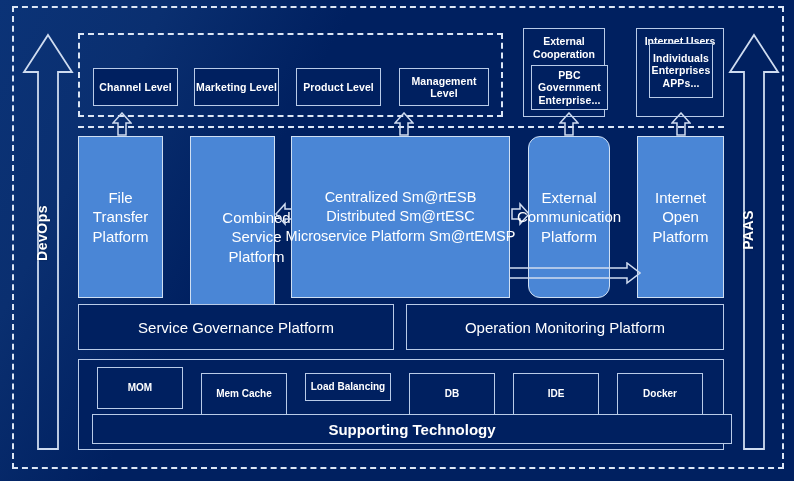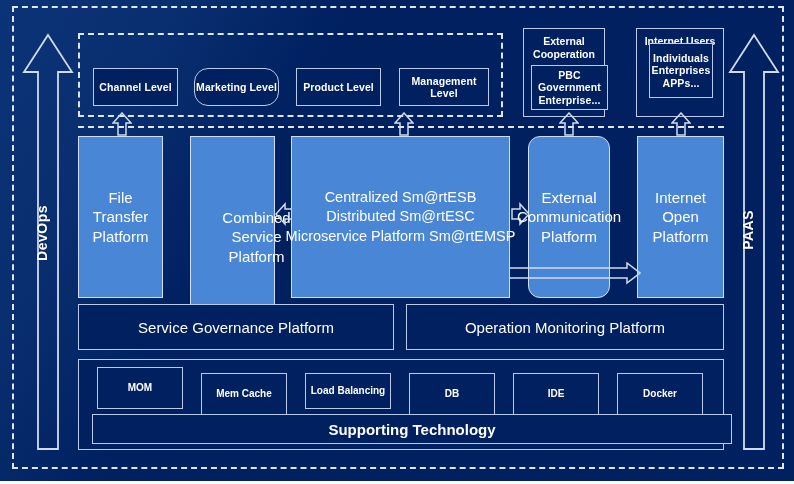--- a/index.html
+++ b/index.html
@@ -87,21 +87,21 @@
       <polygon points="26,3 50,40 36,40 36,417 16,417 16,40 2,40" fill="none" stroke="#cfdcf0" stroke-width="1.8"></polygon>
     </svg>
   </div>
   <div class="side-text rot" style="left:740px;top:210px;">PAAS</div>
 
   <div class="box dashedbox" style="left:78px;top:33px;width:425px;height:84px;"></div>
 
   <div class="box darkbox lvl-label" style="left:93px;top:68px;width:85px;height:38px;">
     <span>Channel Level</span>
   </div>
-  <div class="box darkbox lvl-label" style="left:194px;top:68px;width:85px;height:38px;border-radius:14px;">
+  <div class="box darkbox lvl-label" style="left:194px;top:68px;width:85px;height:38px;">
     <span>Marketing Level</span>
   </div>
   <div class="box darkbox lvl-label" style="left:296px;top:68px;width:85px;height:38px;">
     <span>Product Level</span>
   </div>
   <div class="box darkbox lvl-label" style="left:399px;top:68px;width:90px;height:38px;">
     <span>Management Level</span>
   </div>
 
   <div class="box darkbox" style="left:523px;top:28px;width:82px;height:89px;">
@@ -189,21 +189,21 @@
   </div>
 
   <div class="box darkbox" style="left:78px;top:359px;width:646px;height:91px;"></div>
 
   <div class="box darkbox tech-label" style="left:97px;top:367px;width:86px;height:42px;">
     <span>MOM</span>
   </div>
   <div class="box darkbox tech-label" style="left:201px;top:373px;width:86px;height:42px;">
     <span>Mem Cache</span>
   </div>
-  <div class="box darkbox tech-label" style="left:305px;top:373px;width:86px;height:36px;">
+  <div class="box darkbox tech-label" style="left:305px;top:373px;width:86px;height:28px;">
     <span>Load Balancing</span>
   </div>
   <div class="box darkbox tech-label" style="left:409px;top:373px;width:86px;height:42px;">
     <span>DB</span>
   </div>
   <div class="box darkbox tech-label" style="left:513px;top:373px;width:86px;height:42px;">
     <span>IDE</span>
   </div>
   <div class="box darkbox tech-label" style="left:617px;top:373px;width:86px;height:42px;">
     <span>Docker</span>

